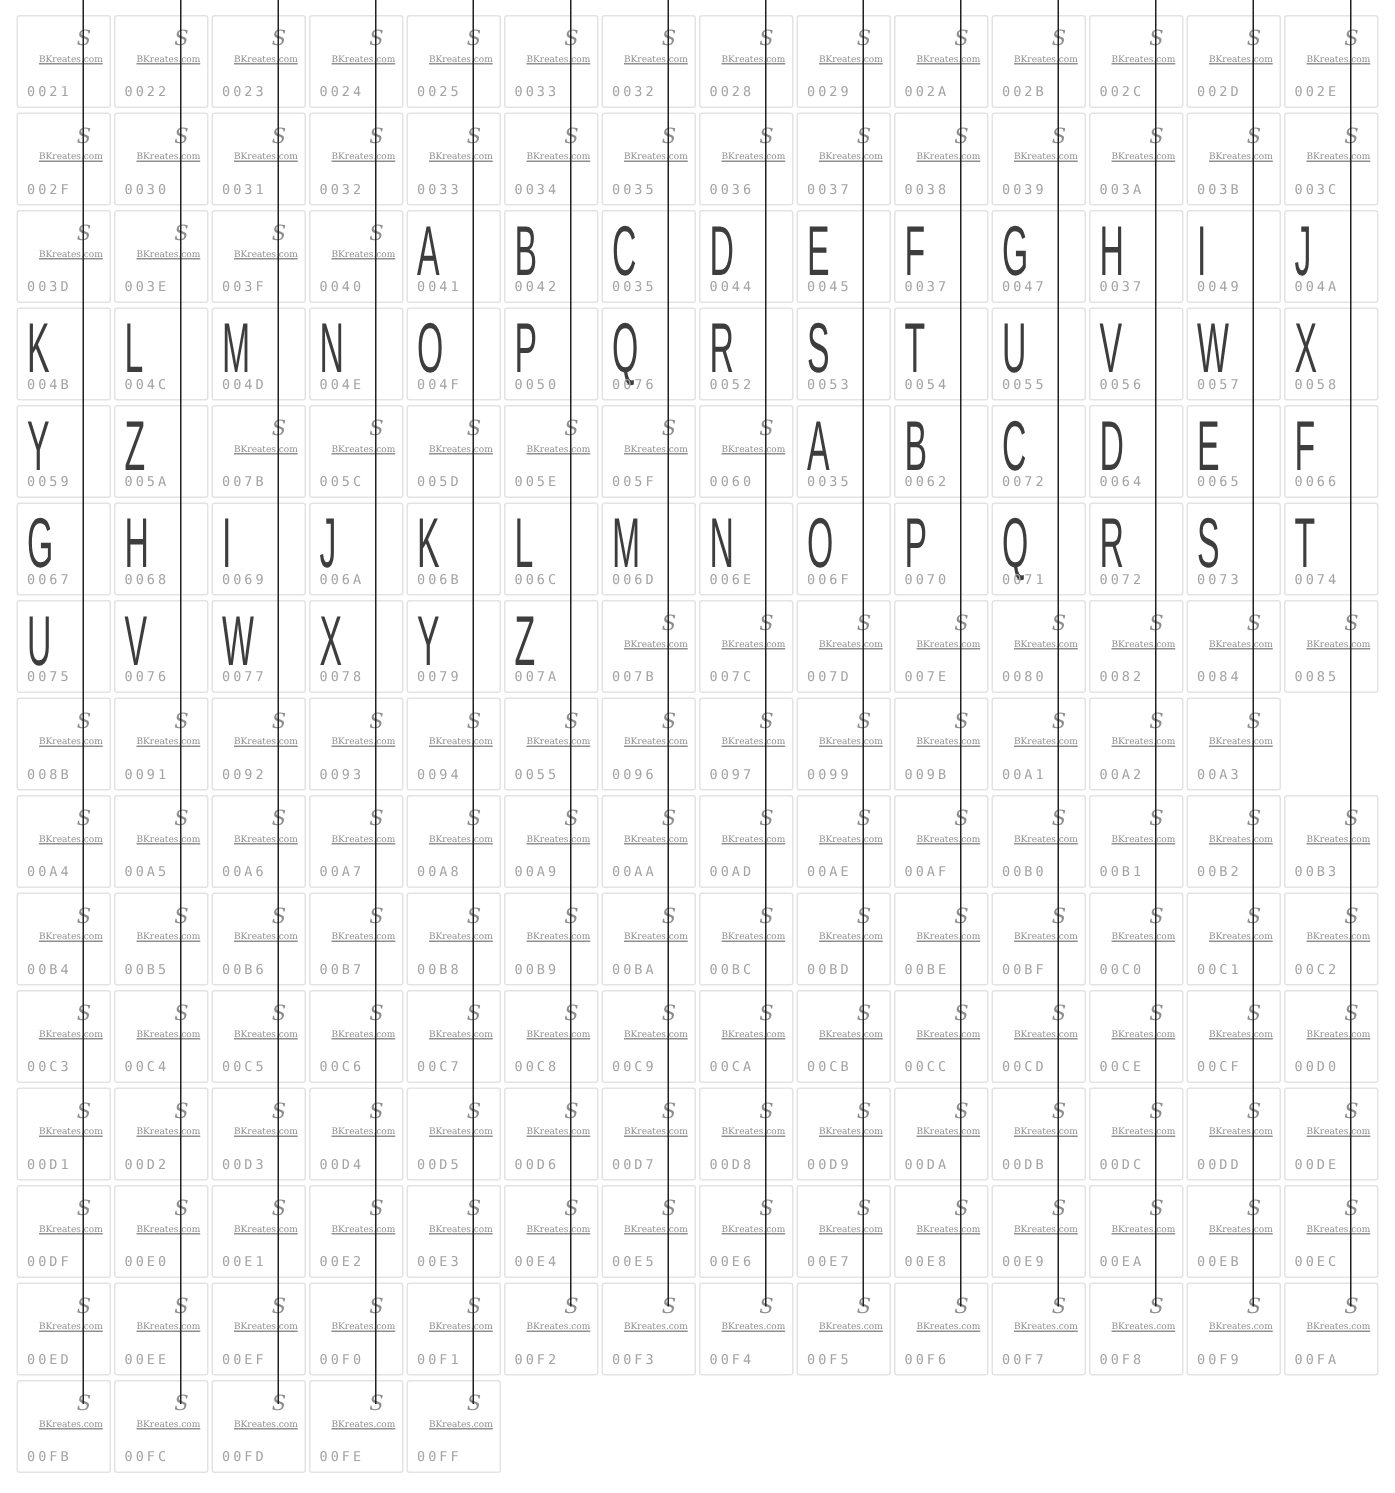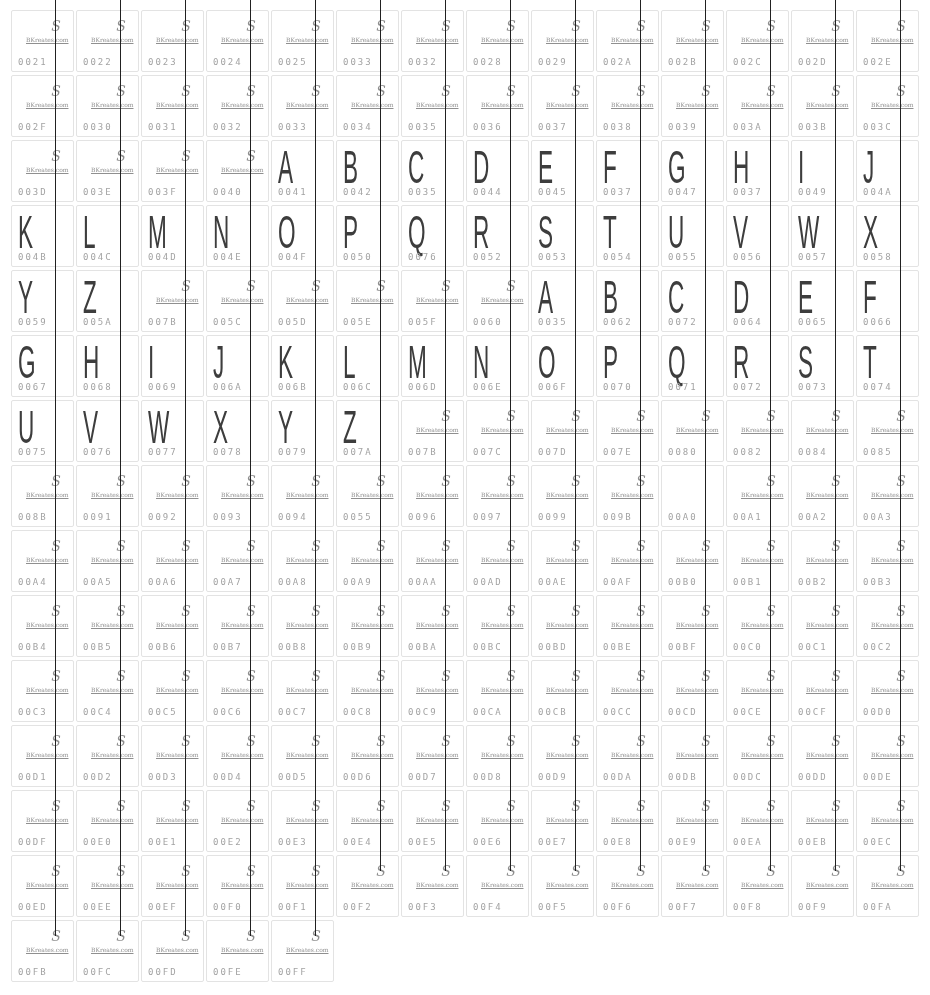--- a/index.html
+++ b/index.html
@@ -537,23 +537,20 @@
         <span class="wm-s">S</span>
         <span class="wm-text">BKreates.com</span>
         <span class="code">0099</span>
       </div>
       <div class="cell">
         <span class="wm-s">S</span>
         <span class="wm-text">BKreates.com</span>
         <span class="code">009B</span>
       </div>
       <div class="cell">
-        <span class="code">00A0</span>
-      </div>
-      <div class="cell">
         <span class="wm-s">S</span>
         <span class="wm-text">BKreates.com</span>
         <span class="code">00A1</span>
       </div>
       <div class="cell">
         <span class="wm-s">S</span>
         <span class="wm-text">BKreates.com</span>
         <span class="code">00A2</span>
       </div>
       <div class="cell">

